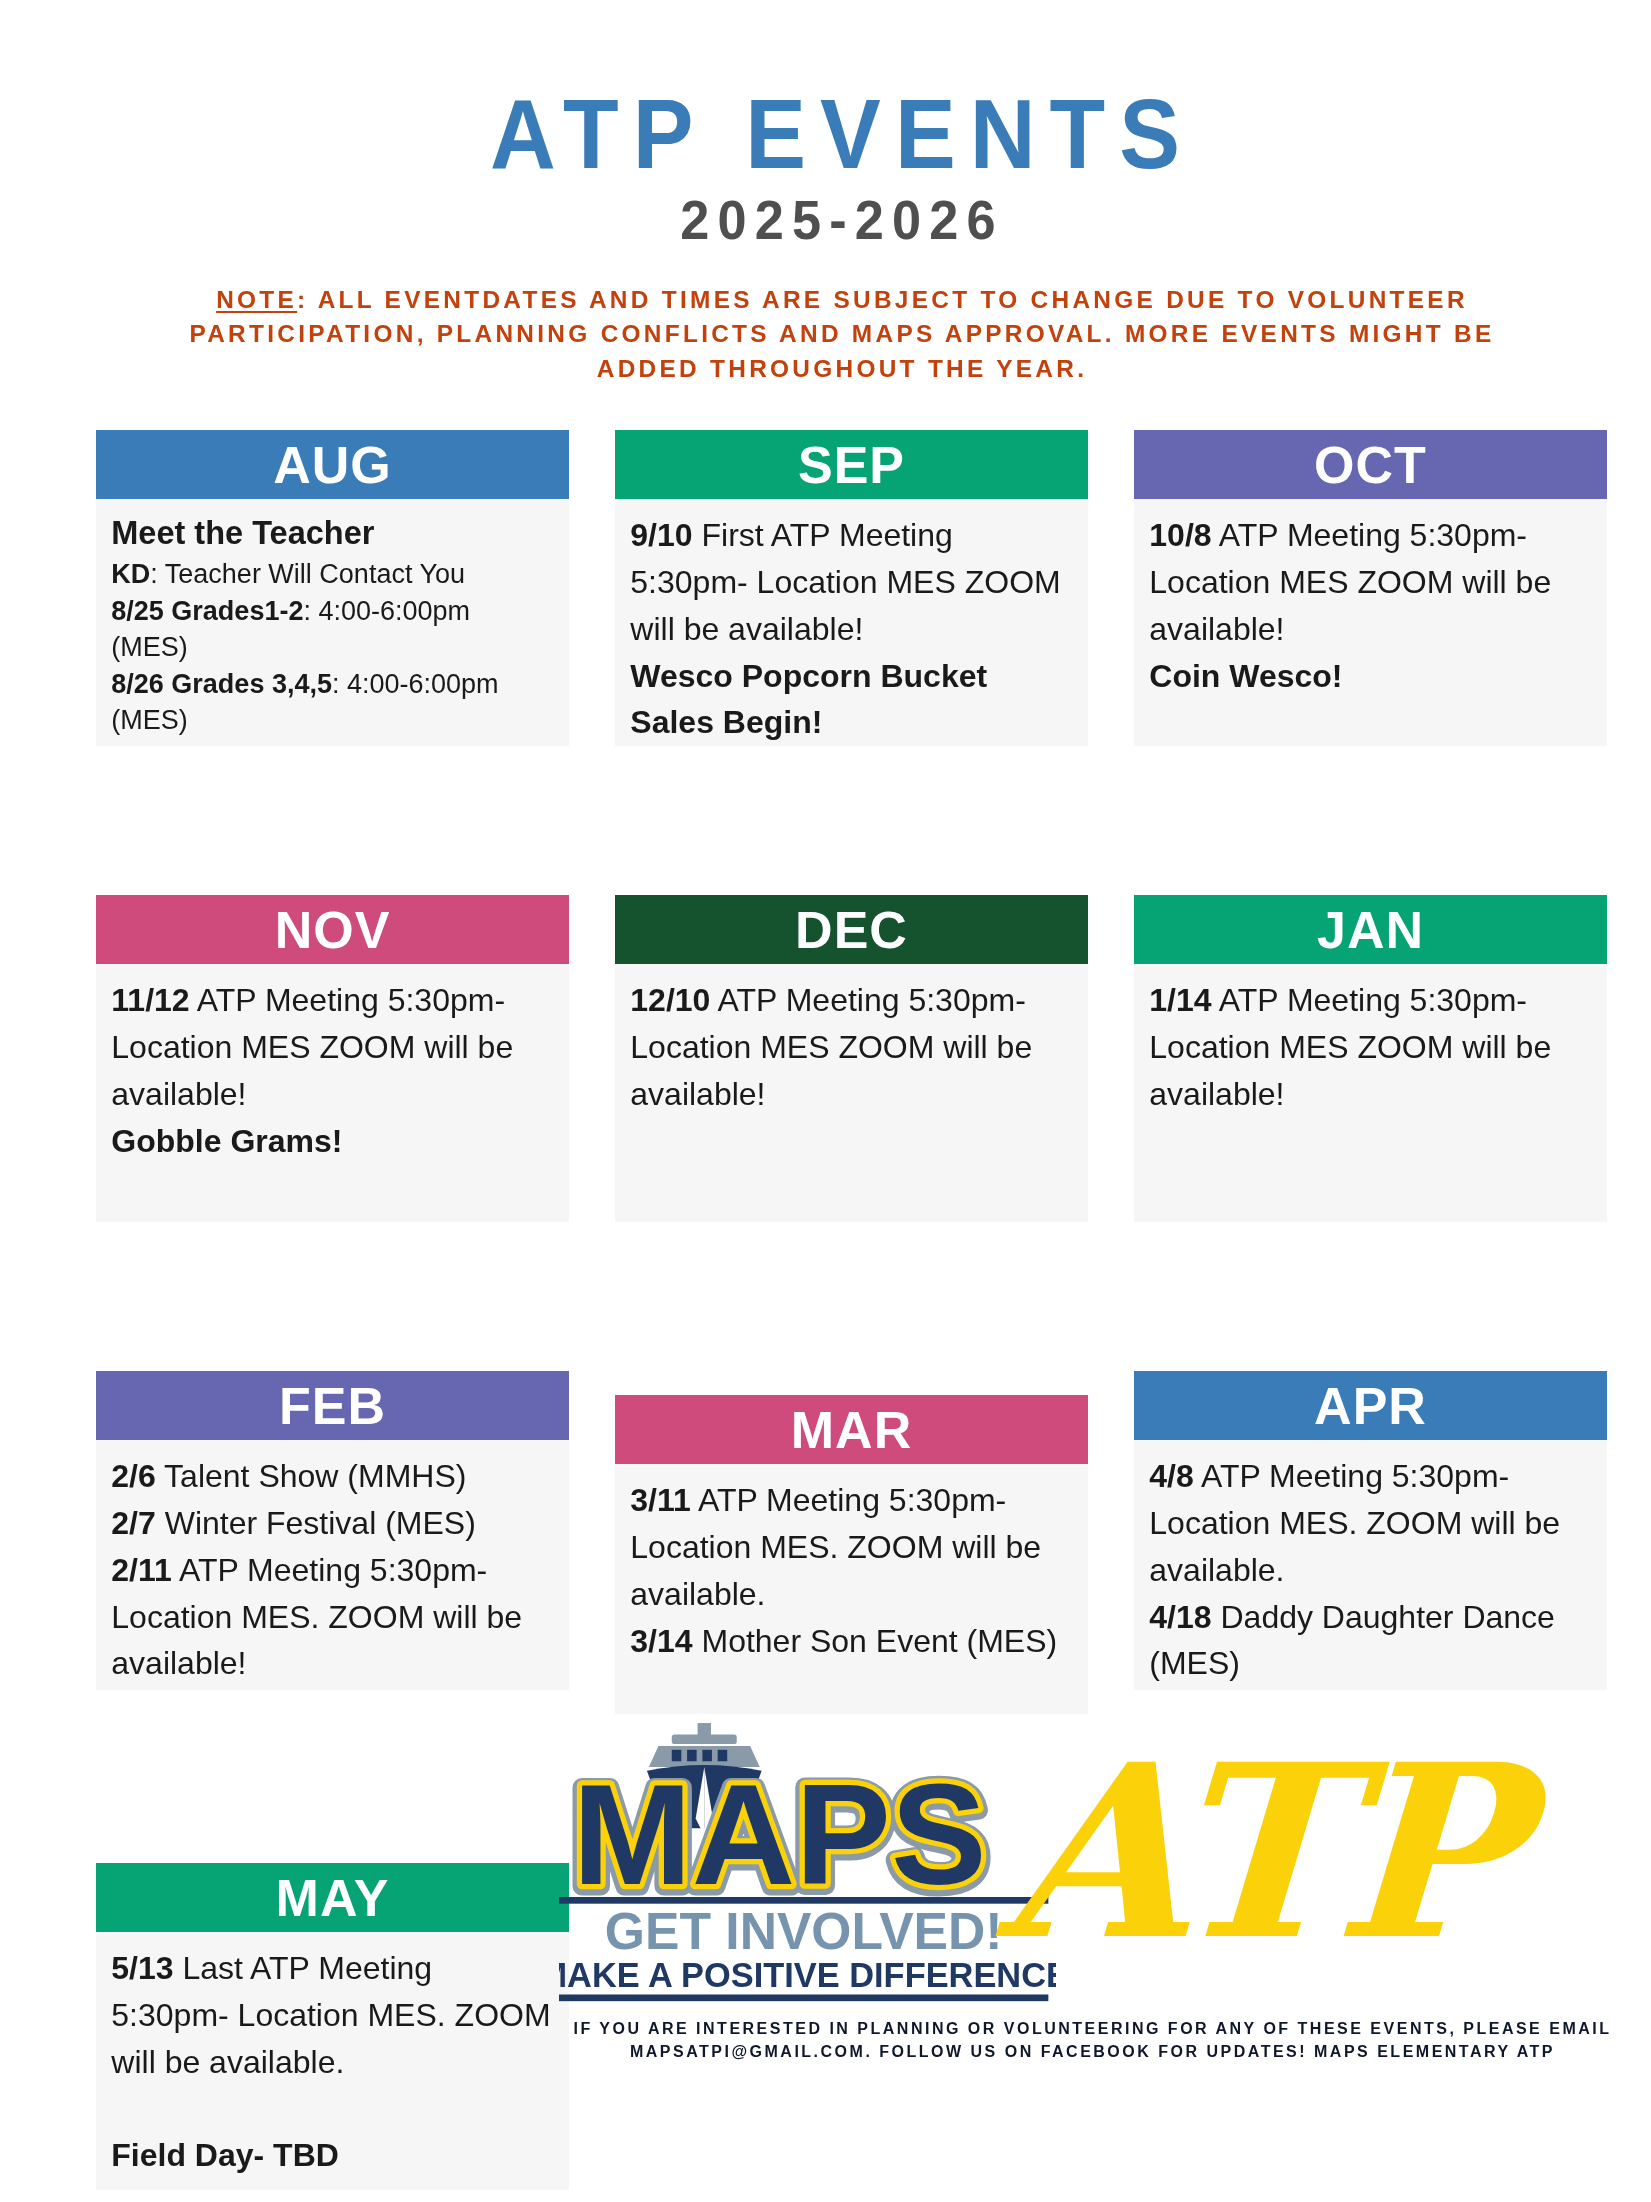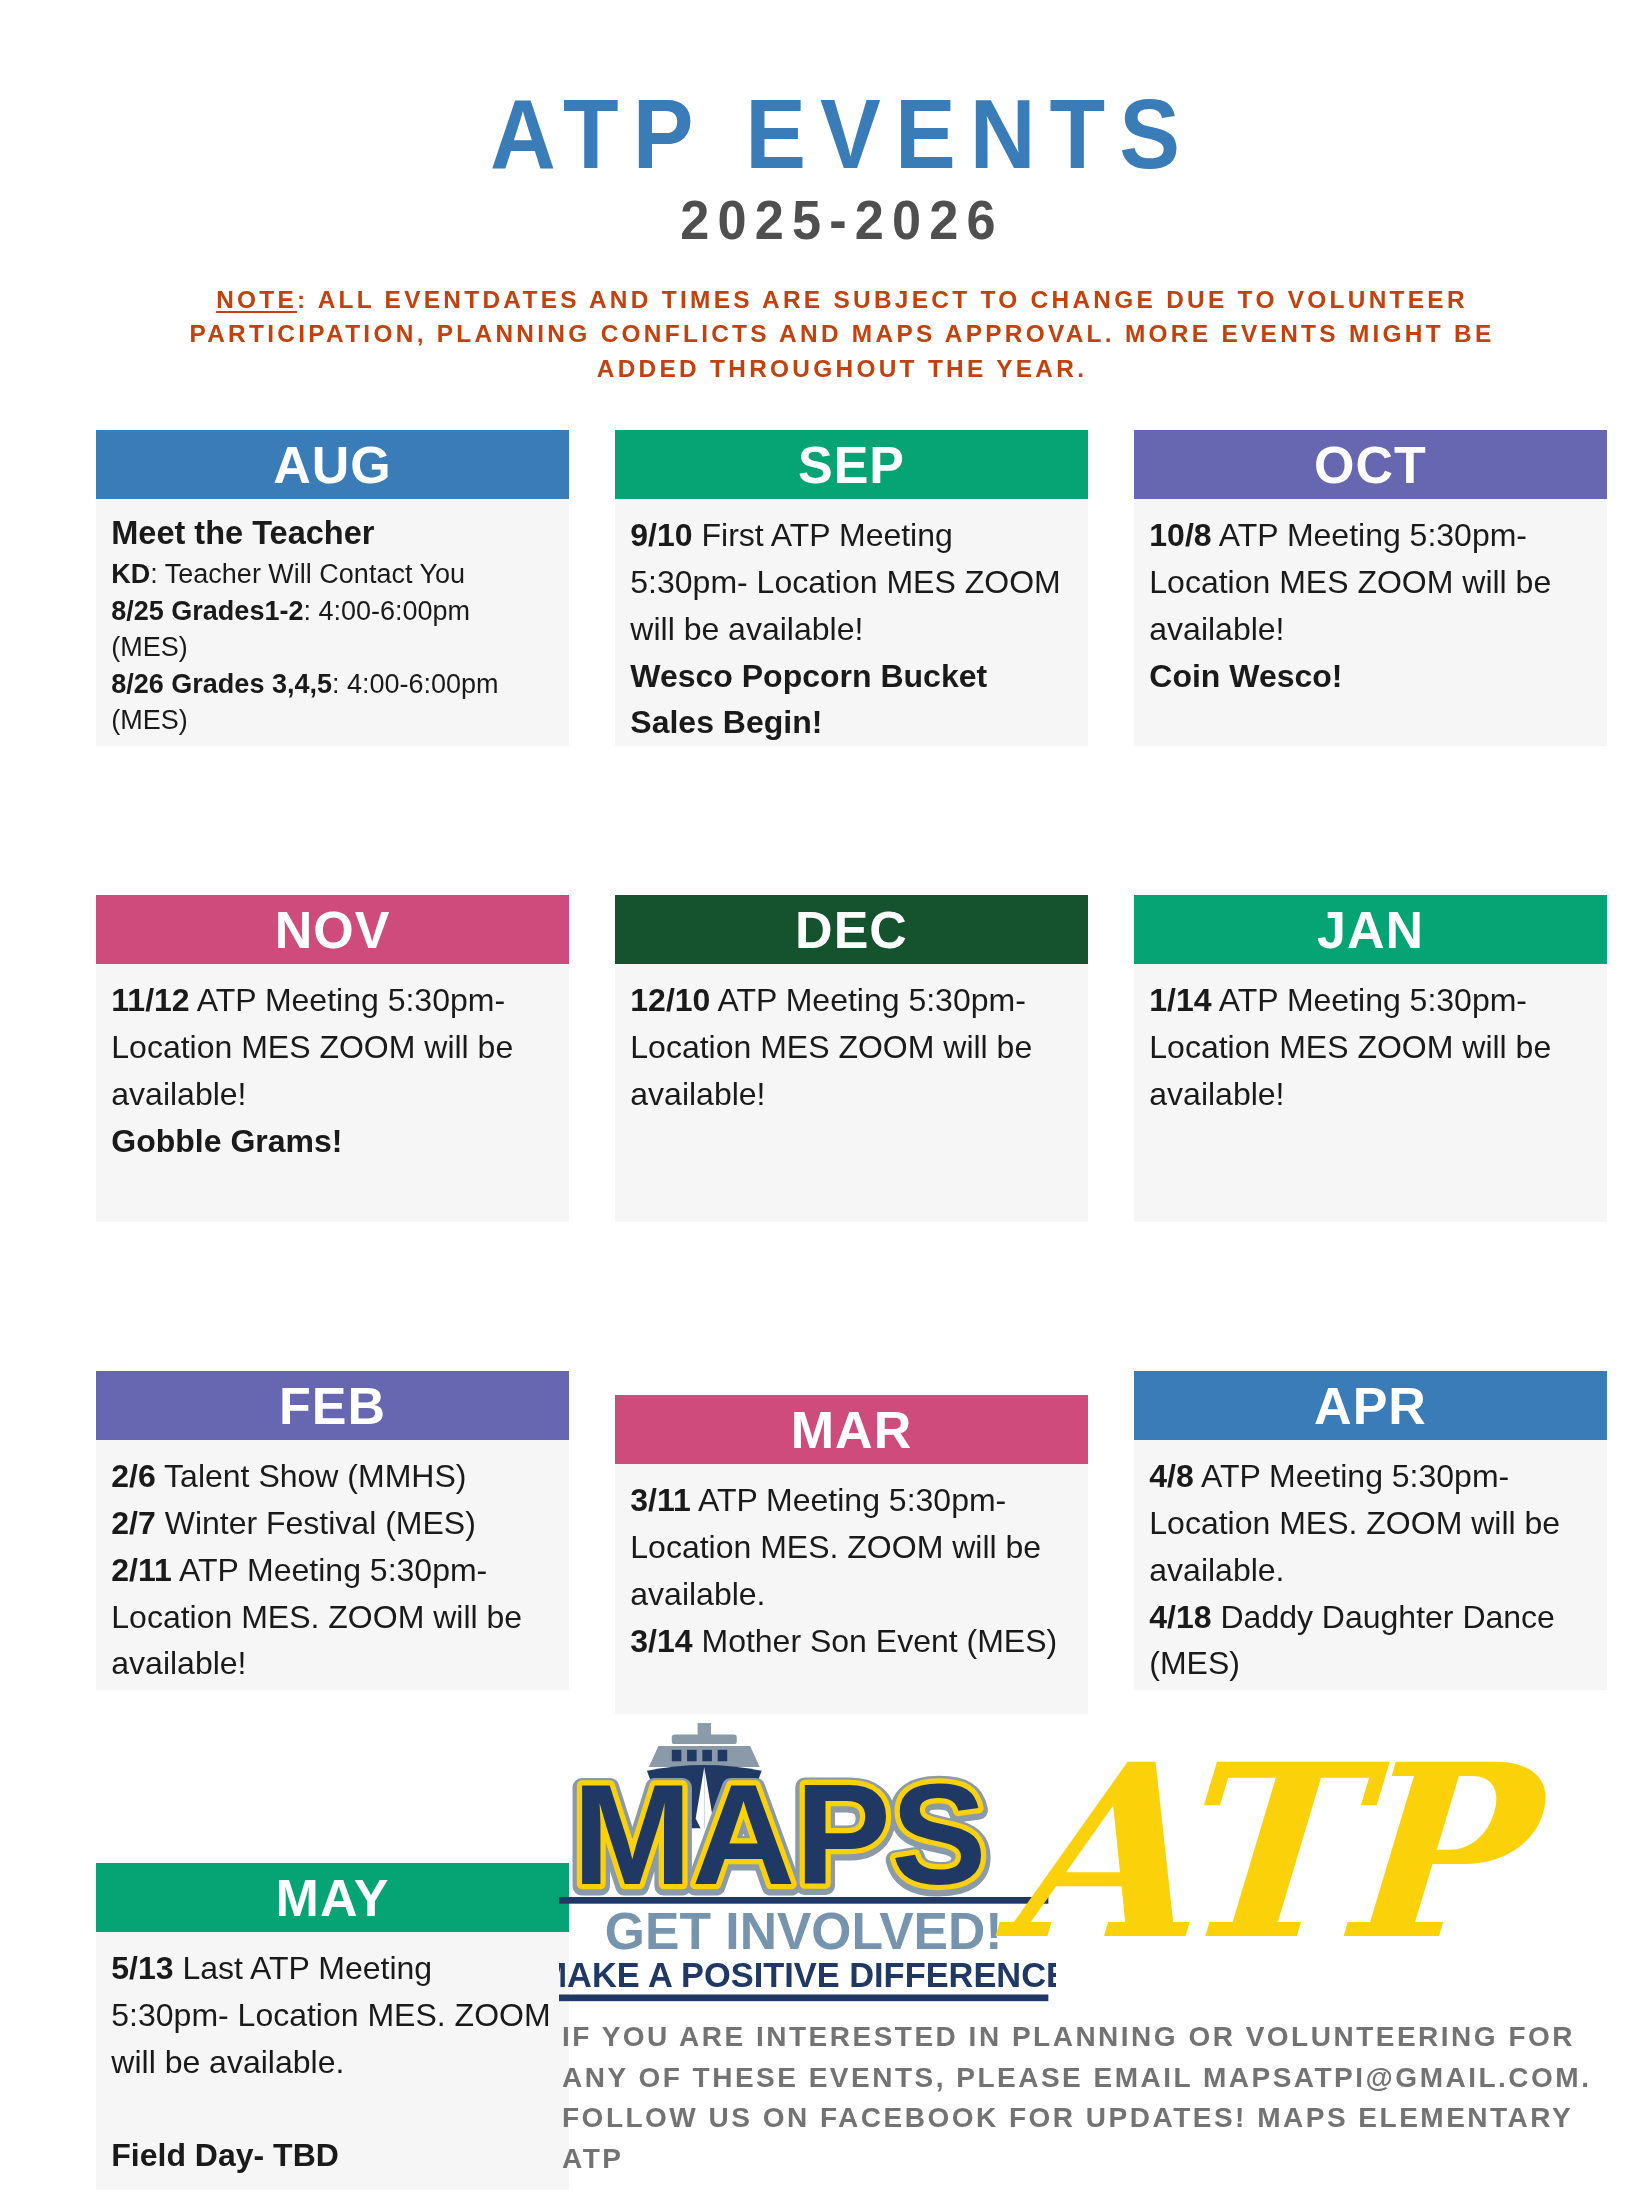--- a/index.html
+++ b/index.html
@@ -103,27 +103,27 @@
     color: #FBD20A;
     letter-spacing: -7.6px;
     line-height: 1;
     transform: skewX(-6deg);
   }
   .footer-note {
     position: absolute;
     left: 562px; top: 2017px;
     width: 1061px;
     font-family: "Liberation Sans Narrow", "Liberation Sans", sans-serif;
-    font-size: 28px;
+    font-size: 16px;
     font-weight: 700;
     letter-spacing: 2.5px;
     line-height: 1.45;
-    color: #737373;
+    color: #0f172a;
     text-transform: uppercase;
-    text-align: left;
+    text-align: center;
   }
 </style>
 </head>
 <body>
 
 <div class="page">
 
   <div class="hdr">
     <div class="title">ATP EVENTS</div>
     <div class="subtitle">2025-2026</div>

